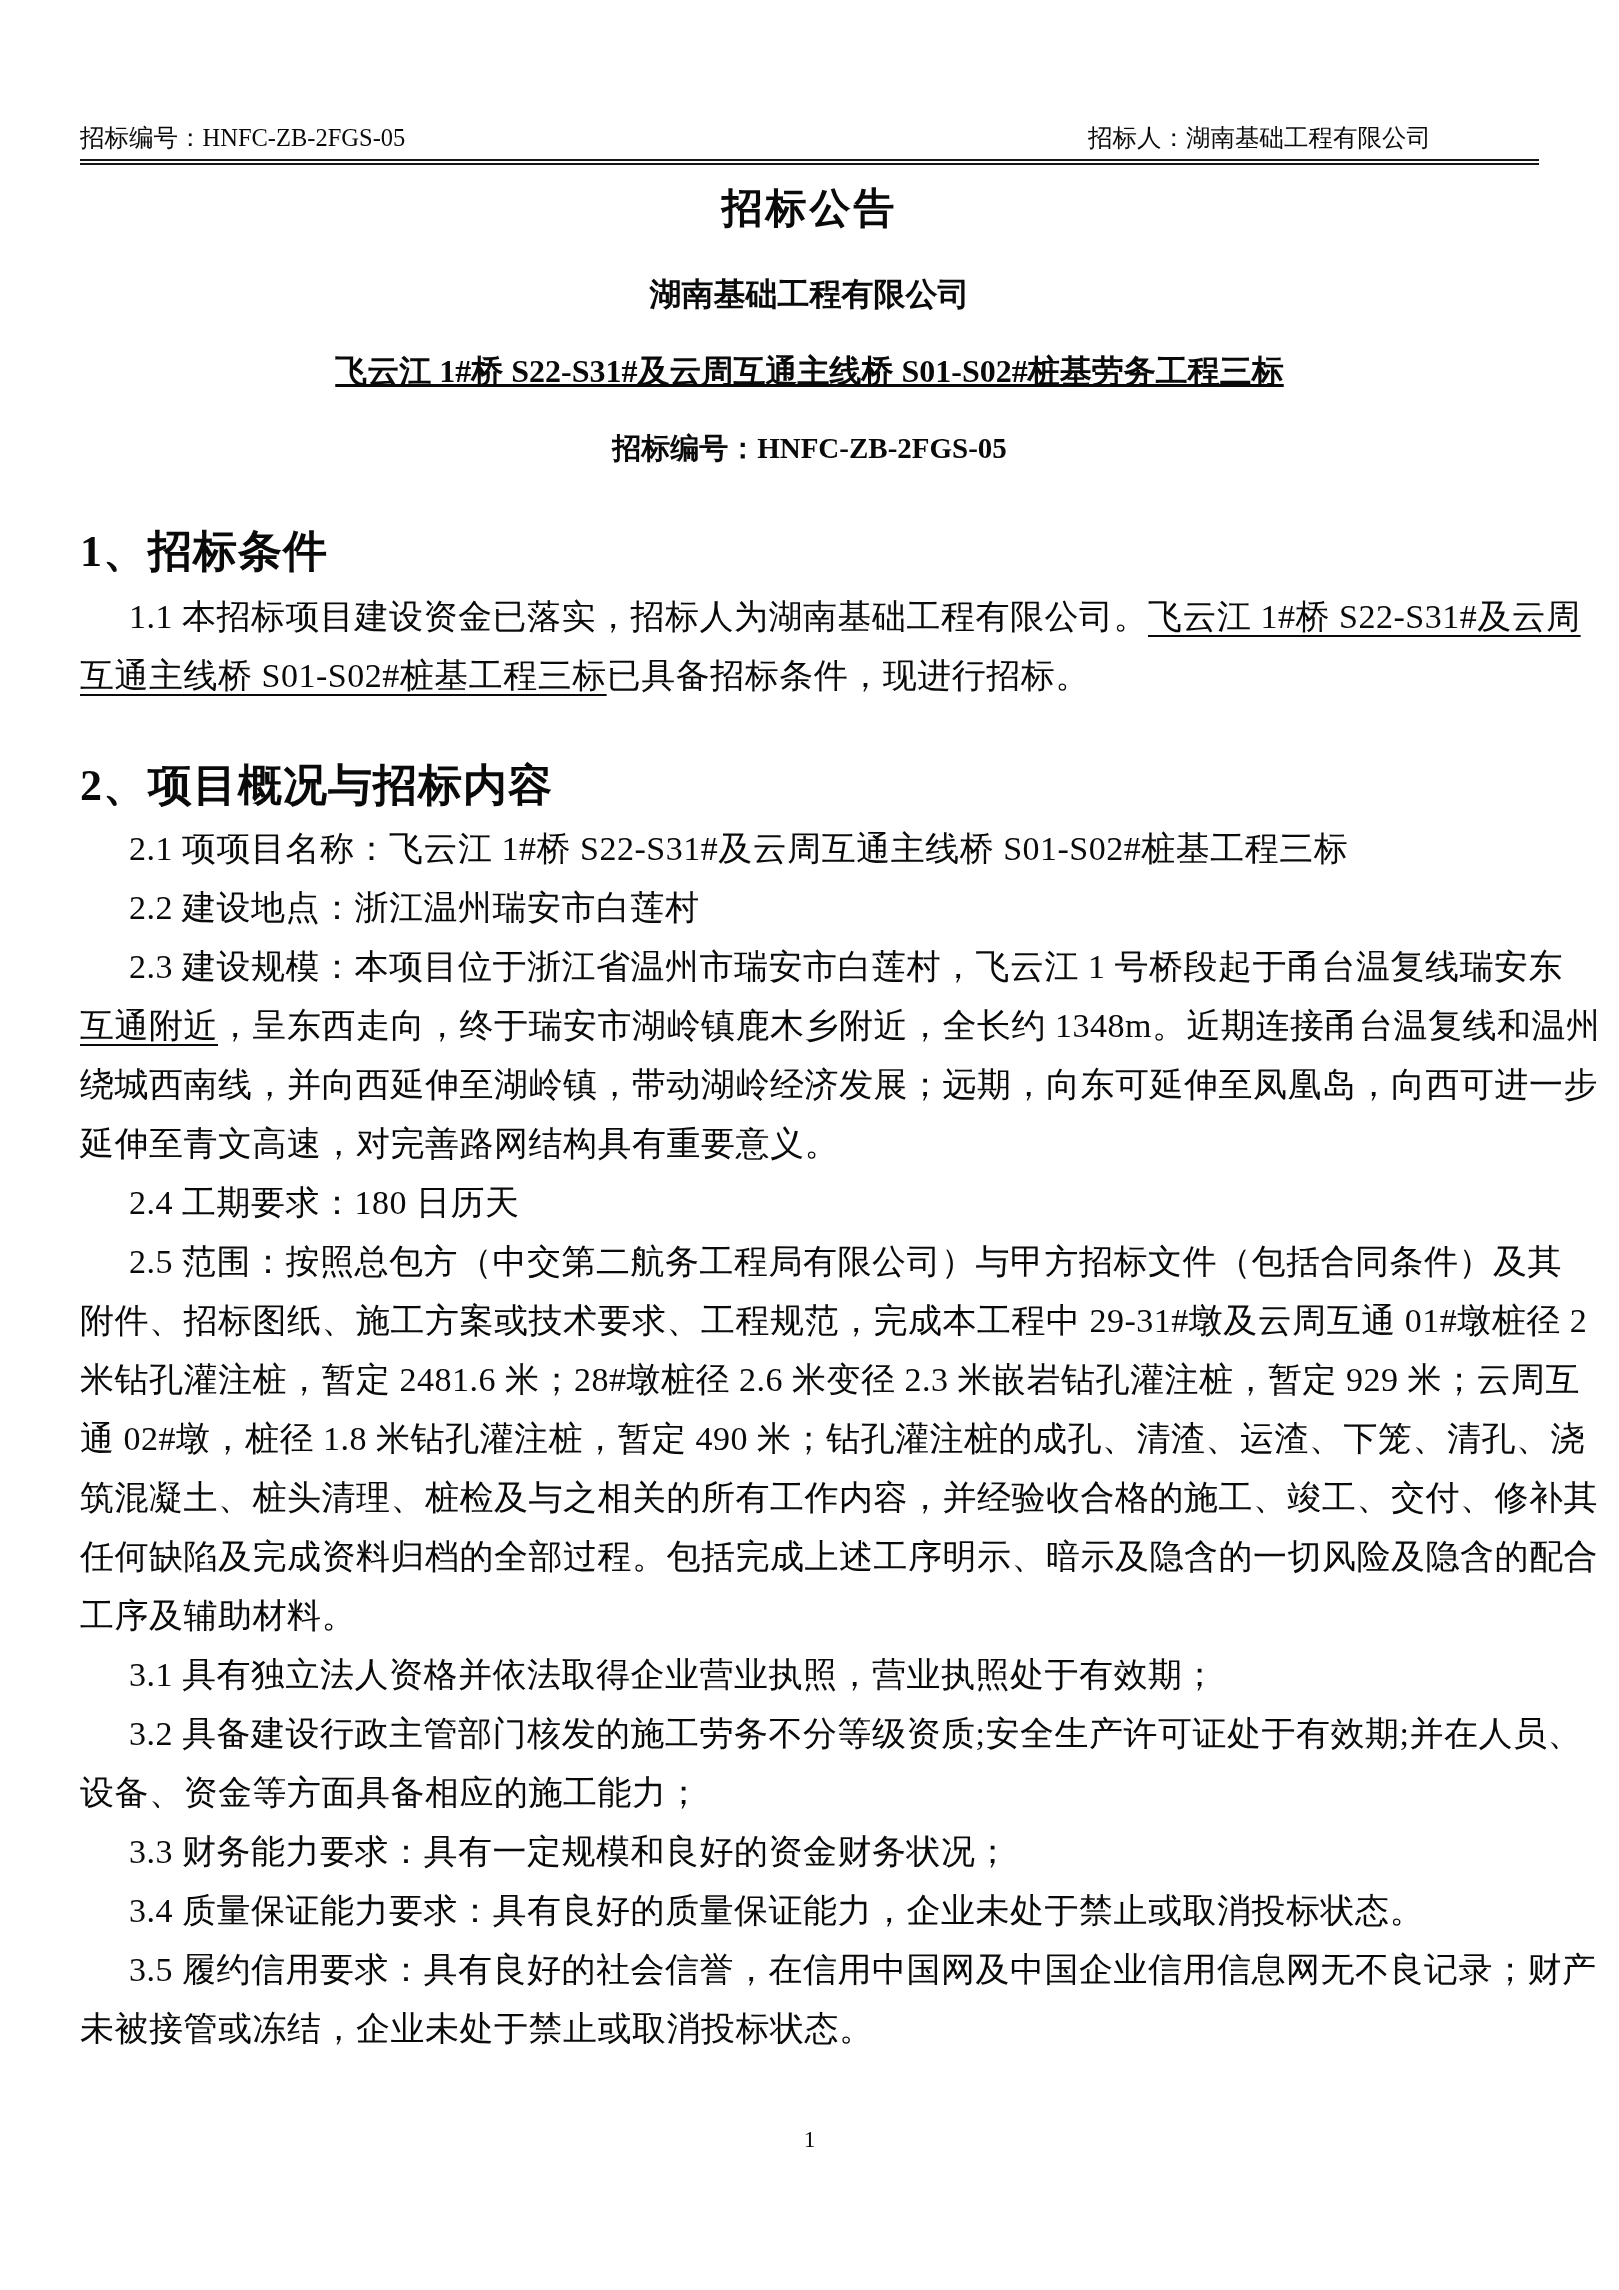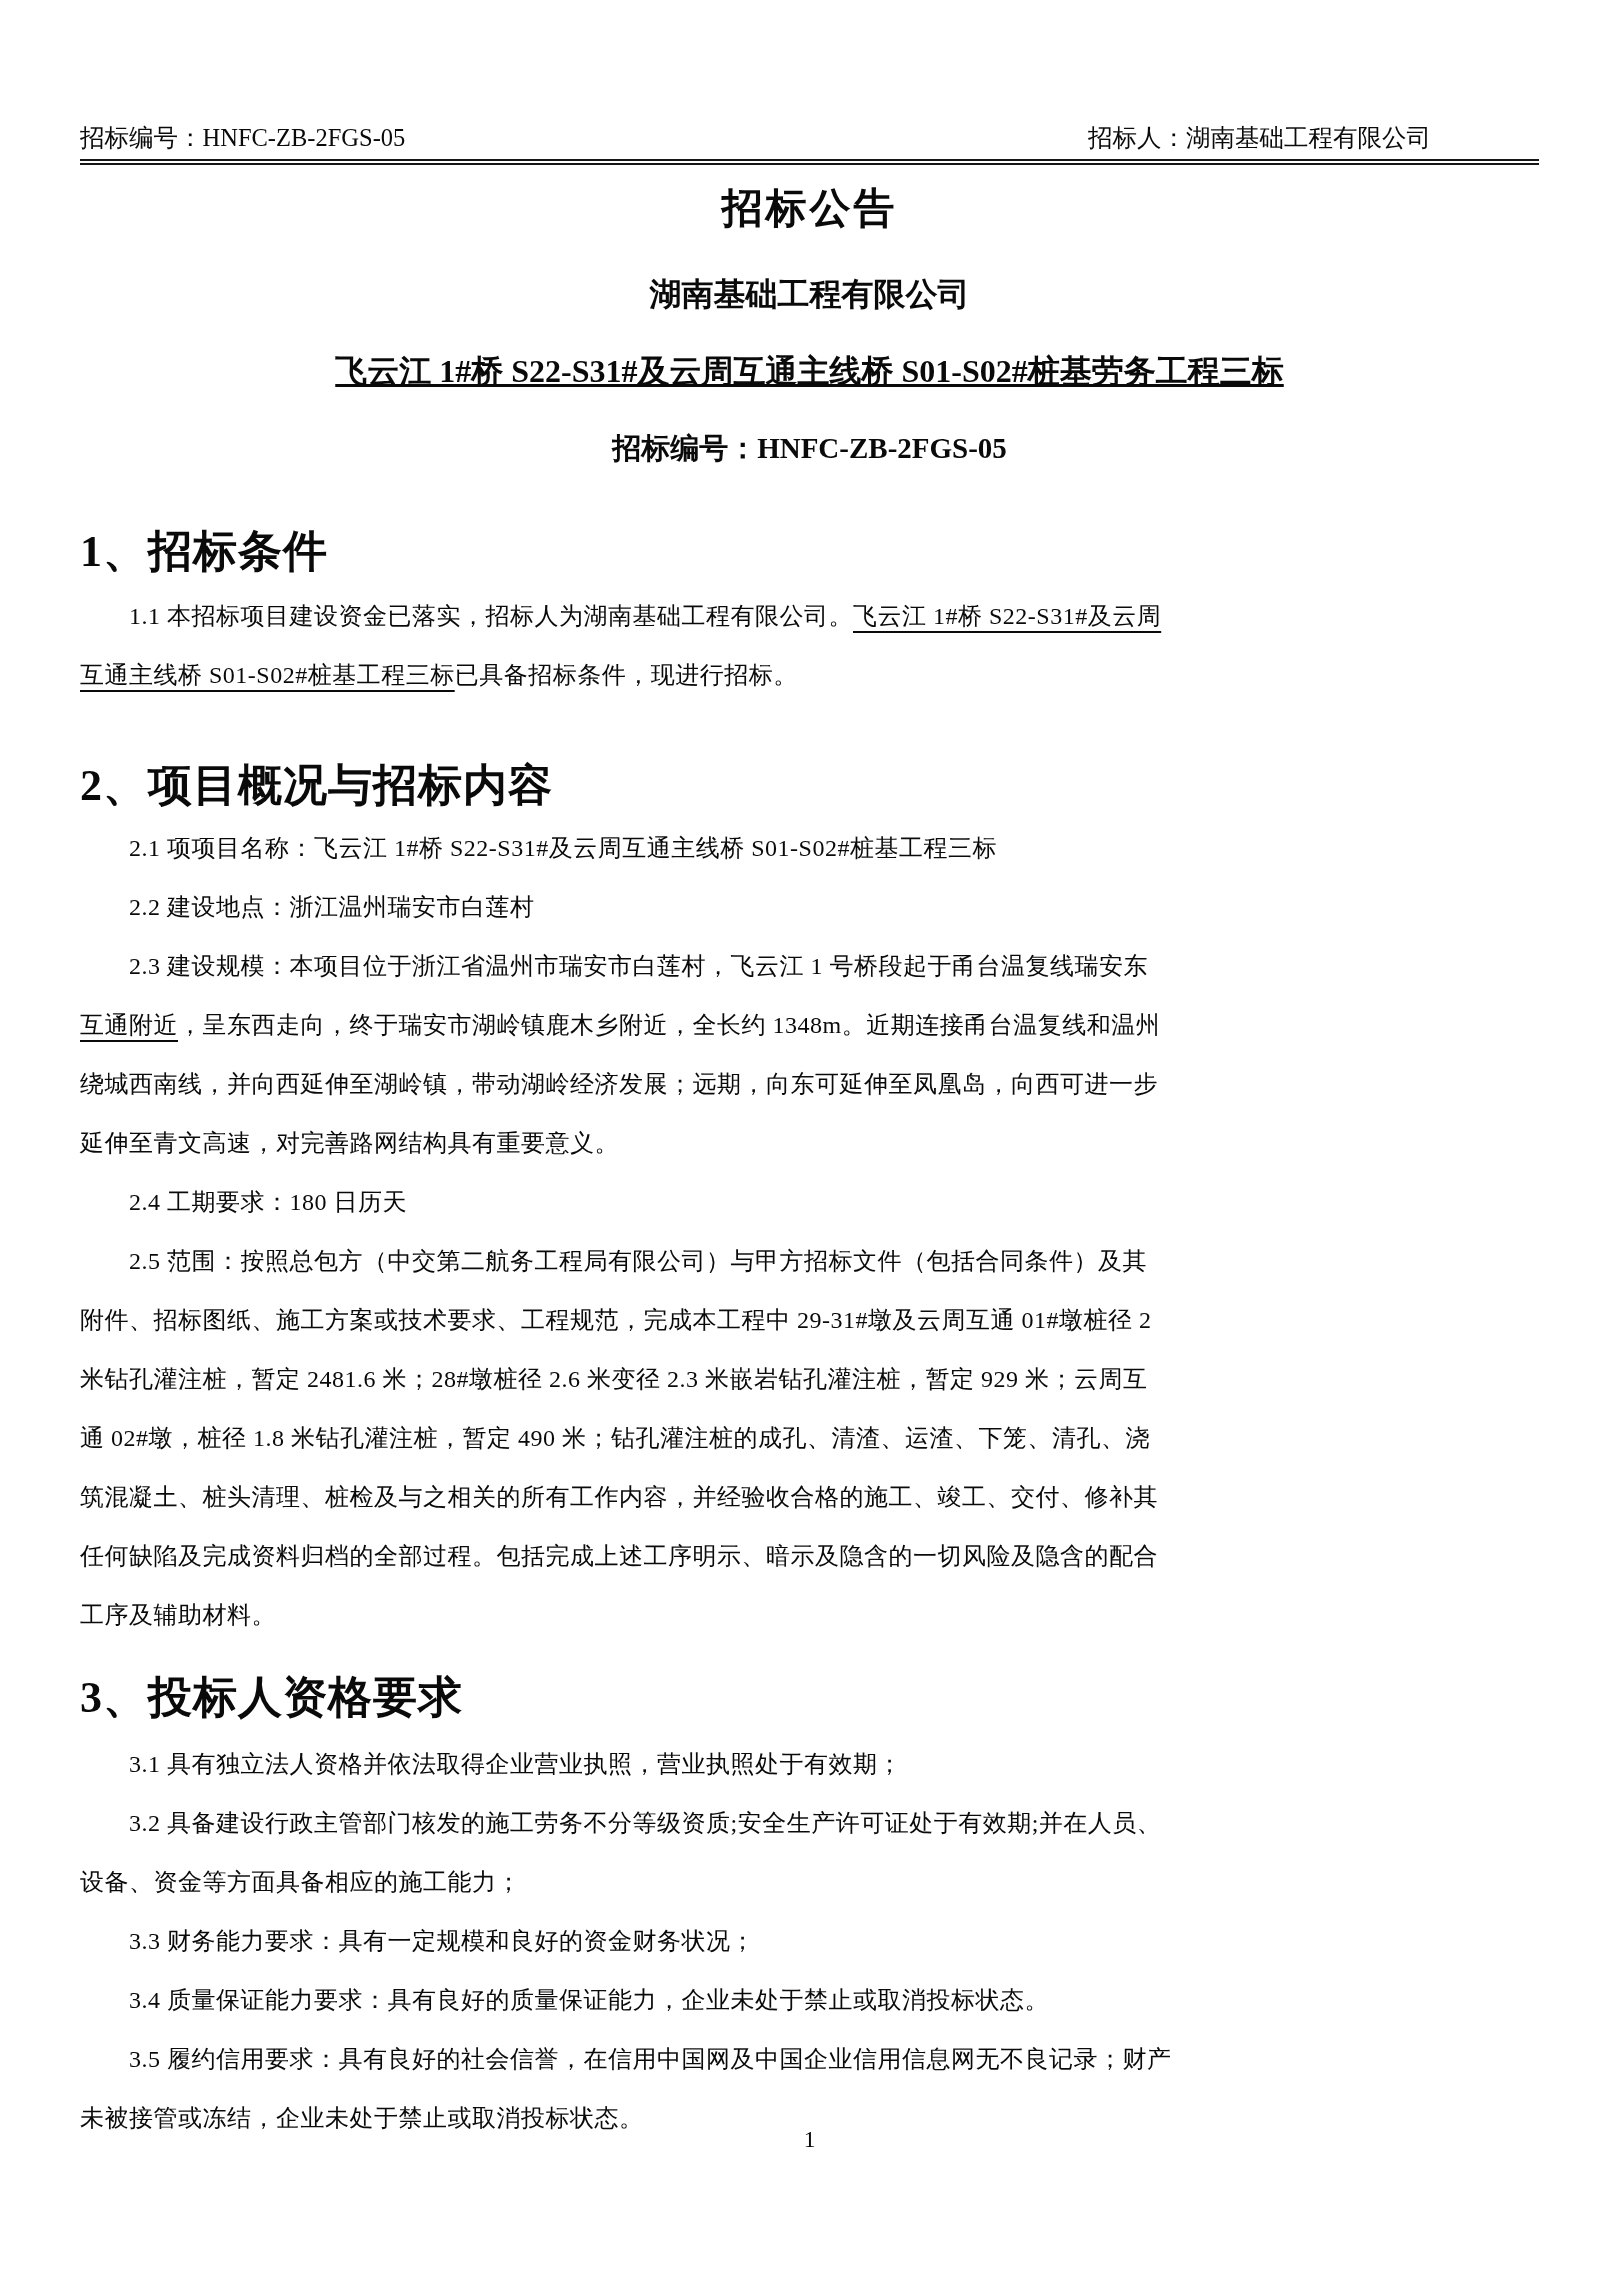--- a/index.html
+++ b/index.html
@@ -74,21 +74,21 @@
     font-weight: bold;
     letter-spacing: 1px;
     line-height: 47px;
     margin: 0;
   }
   #section-1 .section-heading { margin-top: 61px; margin-bottom: 11.8px; }
   #section-2 .section-heading { margin-top: 57px; margin-bottom: 9.8px; }
   #section-3 .section-heading { margin-top: 29px; margin-bottom: 13.7px; }
   .para { margin: 0; }
   .line {
-    font-size: 24px;
+    font-size: 34px;
     line-height: 59px;
     white-space: nowrap;
     letter-spacing: 0.5px;
   }
   .line.first { text-indent: 49px; }
   .u {
     text-decoration: underline;
     text-decoration-thickness: 2px;
     text-underline-offset: 6.9px;
   }
@@ -154,21 +154,20 @@
             <div class="line"><span>米钻孔灌注桩，暂定 2481.6 米；28#墩桩径 2.6 米变径 2.3 米嵌岩钻孔灌注桩，暂定 929 米；云周互</span></div>
             <div class="line"><span>通 02#墩，桩径 1.8 米钻孔灌注桩，暂定 490 米；钻孔灌注桩的成孔、清渣、运渣、下笼、清孔、浇</span></div>
             <div class="line"><span>筑混凝土、桩头清理、桩检及与之相关的所有工作内容，并经验收合格的施工、竣工、交付、修补其</span></div>
             <div class="line"><span>任何缺陷及完成资料归档的全部过程。包括完成上述工序明示、暗示及隐含的一切风险及隐含的配合</span></div>
             <div class="line"><span>工序及辅助材料。</span></div>
           </div>
         </div>
     </div>
 
     <div class="section" id="section-3">
-      <h2 class="section-heading">3、投标人资格要求</h2>
       <div class="section-body">
           <div class="para">
             <div class="line first"><span>3.1 具有独立法人资格并依法取得企业营业执照，营业执照处于有效期；</span></div>
           </div>
           <div class="para">
             <div class="line first"><span>3.2 具备建设行政主管部门核发的施工劳务不分等级资质;安全生产许可证处于有效期;并在人员、</span></div>
             <div class="line"><span>设备、资金等方面具备相应的施工能力；</span></div>
           </div>
           <div class="para">
             <div class="line first"><span>3.3 财务能力要求：具有一定规模和良好的资金财务状况；</span></div>

